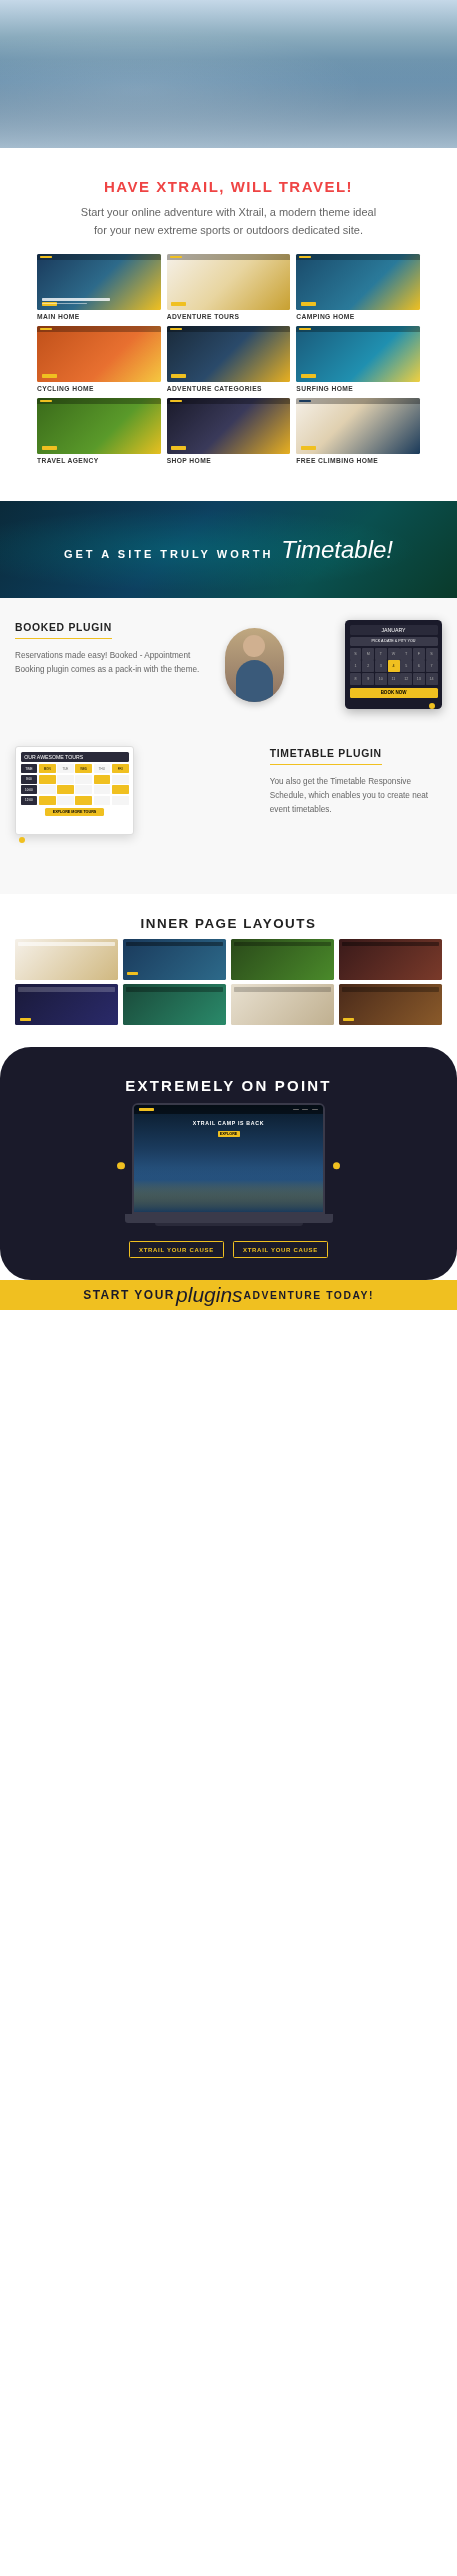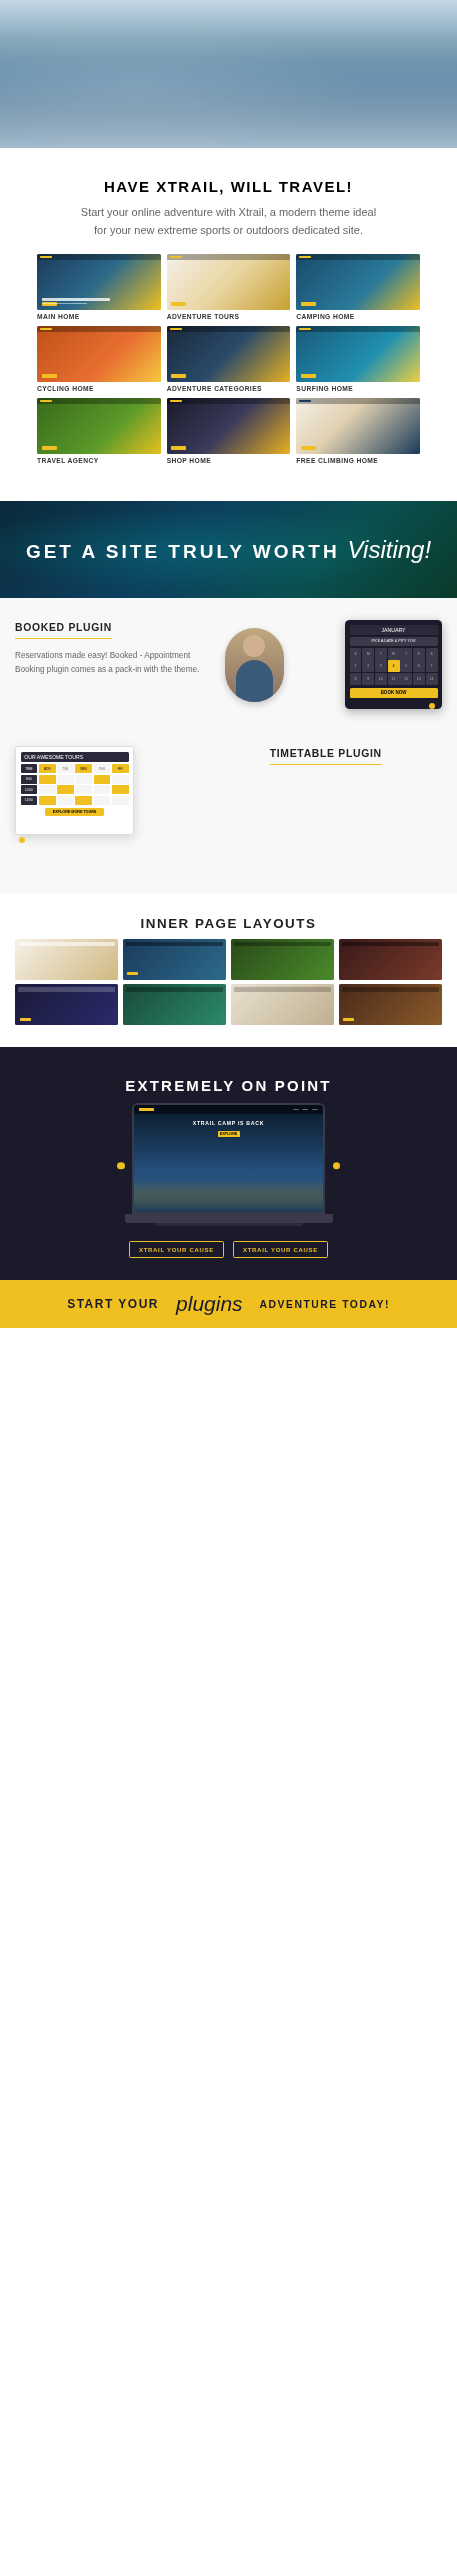--- a/index.html
+++ b/index.html
@@ -58,21 +58,21 @@
     .section-xtrail {
       padding: 30px 22px 22px;
       text-align: center;
       background: #fff;
     }
     .section-xtrail h2 {
       font-size: 15px;
       font-weight: 900;
       text-transform: uppercase;
       letter-spacing: 1.5px;
-      color: #000000;
+      color: #ef4444;
       margin-bottom: 9px;
     }
     .section-xtrail p {
       font-size: 11px;
       color: #666;
       line-height: 1.6;
       max-width: 297px;
       margin: 0 auto 15px;
     }
 
@@ -197,21 +197,21 @@
       position: absolute;
       inset: 0;
       background: radial-gradient(ellipse at 40% 50%, rgba(0,150,150,0.3) 0%, transparent 60%);
     }
     .visiting-text {
       position: relative;
       z-index: 2;
       text-align: center;
     }
     .visiting-main {
-      font-size: 19px;
+      font-size: 11px;
       font-weight: 900;
       text-transform: uppercase;
       color: #fff;
       letter-spacing: 3px;
     }
     .visiting-script {
       font-size: 24px;
       color: #fff;
       font-style: italic;
       font-weight: 400;
@@ -434,20 +434,21 @@
     .inner-t5 { background: linear-gradient(135deg, #1a1a3a, #2a2a6a); }
     .inner-t6 { background: linear-gradient(135deg, #1a4a3a, #2a8a6a); }
     .inner-t7 { background: linear-gradient(135deg, #e8e0d0, #c0b090); }
     .inner-t8 { background: linear-gradient(135deg, #4a2a1a, #8a5a2a); }
 
     
     .section-onpoint {
       background: #1a1a2a;
       padding: 30px 4px 22px;
       text-align: center;
+      border-radius: 31px;
     }
     .section-onpoint h2 {
       font-size: 15px;
       font-weight: 900;
       text-transform: uppercase;
       letter-spacing: 2.2px;
       color: #fff;
       margin-bottom: 9px;
     }
     .section-onpoint p {
@@ -499,25 +500,25 @@
       width: 148px;
       height: 3px;
       background: #2a2a3a;
       margin: 0 auto;
       border-radius: 0 0 4.5px 4.5px;
     }
 
     
     .footer-banner {
       background: #f0c020;
-      padding: 12px 22px;
+      padding: 3px 22px;
       display: flex;
       align-items: center;
       justify-content: center;
-      gap: 17px;
+      gap: 1px;
     }
     .footer-text {
       font-size: 12px;
       font-weight: 700;
       text-transform: uppercase;
       color: #1a1a2a;
       letter-spacing: 1.5px;
     }
     .footer-script {
       font-size: 21px;
@@ -652,21 +653,21 @@
       </div>
       <span class="demo-label">FREE CLIMBING HOME</span>
     </div>
   </div>
 </section>
 
 <section class="section-visiting">
   <div class="visiting-bg"></div>
   <div class="visiting-text">
     <span class="visiting-main">GET A SITE TRULY WORTH</span>
-    <span class="visiting-script">Visiting!</span>
+    <span class="visiting-script">Timetable!</span>
   </div>
 </section>
 
 <div class="section-plugins">
 
   <div class="plugin-row">
     <div class="plugin-text">
       <h3>BOOKED PLUGIN</h3>
       <p>Reservations made easy! Booked - Appointment Booking plugin comes as a pack-in with the theme.</p>
     </div>
@@ -707,20 +708,21 @@
           <div class="booked-btn">BOOK NOW</div>
         </div>
         <div class="yellow-dot" style="bottom: 15px; right: 7.4px;"></div>
       </div>
     </div>
   </div>
 
   <div class="plugin-row timetable-row">
     <div class="plugin-text">
       <h3>TIMETABLE PLUGIN</h3>
+      <p>You also get the Timetable Responsive Schedule, which enables you to create neat event timetables.</p>
     </div>
     <div class="plugin-visual">
       <div class="timetable-mockup">
         <div class="tt-tablet">
           <div class="tt-header">
             <span>OUR AWESOME TOURS</span>
           </div>
           <div class="tt-row">
             <div class="tt-cell dark" style="font-size:3px;">TIME</div>
             <div class="tt-cell yellow" style="font-size:3px;">MON</div>

